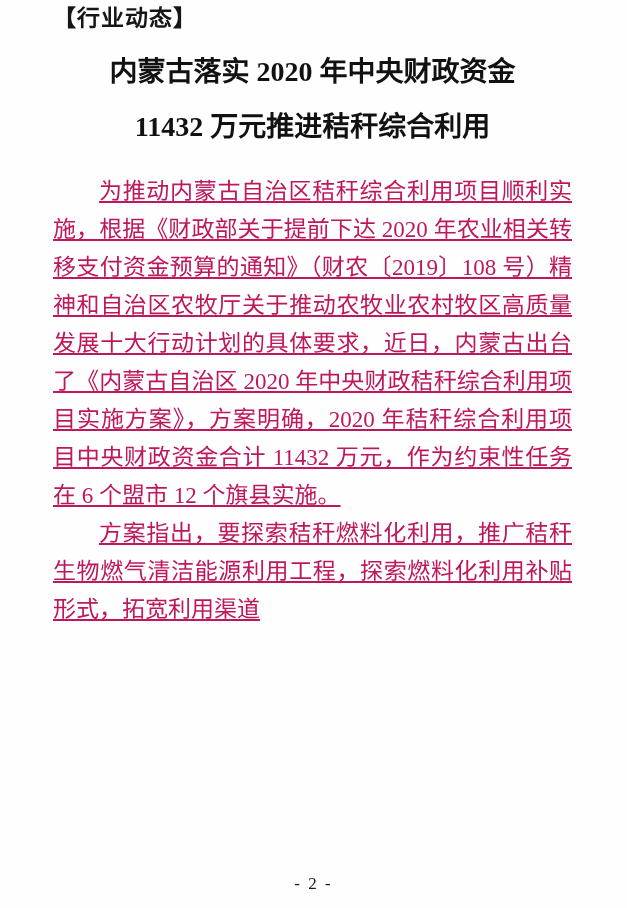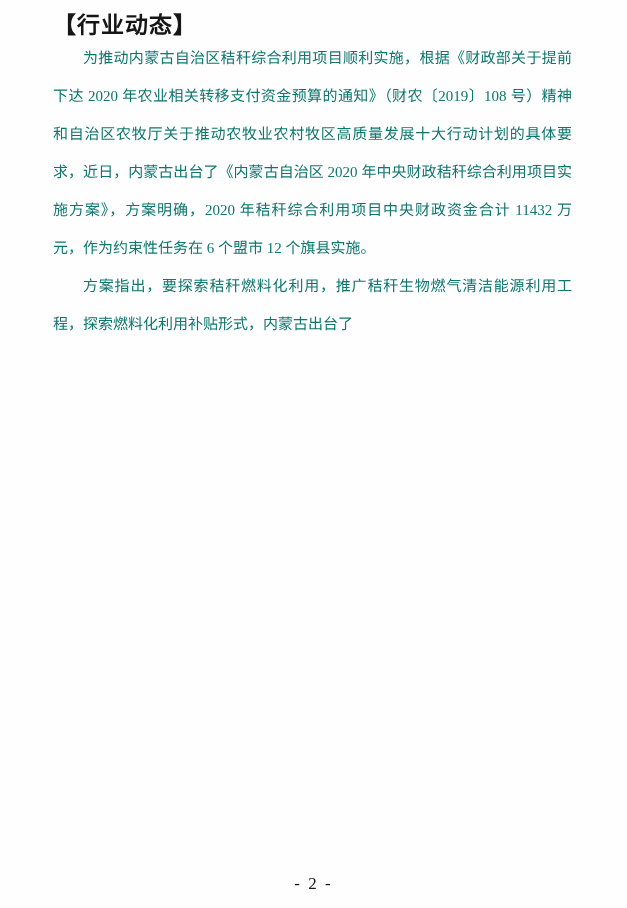--- a/index.html
+++ b/index.html
@@ -8,21 +8,21 @@
     background: #ffffff;
   }
   .page {
     position: relative;
     width: 627px;
     height: 908px;
     margin: 0;
     background: #fefefe;
     color: #1c1c1c;
     box-sizing: border-box;
-    padding: 11px 55px 0 53px;
+    padding: 4px 55px 0 53px;
     overflow: hidden;
     font-family: "Liberation Serif", "DejaVu Serif", serif;
   }
   .section-header {
     font-family: "Liberation Sans", "DejaVu Sans", sans-serif;
     font-weight: 700;
     font-size: 23px;
     line-height: 28px;
     letter-spacing: 1px;
     color: #161616;
@@ -34,24 +34,25 @@
     font-size: 28px;
     line-height: 55px;
     color: #111111;
   }
   .doc-title .title-line {
     display: block;
     white-space: nowrap;
   }
   .body-text {
     margin-top: 0;
-    font-size: 15px;
+    font-size: 23px;
     line-height: 38px;
     text-align: justify;
-    color: #0f766e;
+    color: #be185d;
+    text-decoration: underline;
   }
   .body-text p {
     margin: 0;
     text-indent: 2em;
   }
   .page-number {
     position: absolute;
     bottom: 14px;
     left: 0;
     width: 100%;
@@ -61,21 +62,25 @@
     color: #1a1a1a;
   }
 </style>
 </head>
 <body>
 
 <div class="page">
 
   <div class="section-header">【行业动态】</div>
 
+  <h1 class="doc-title">
+    <span class="title-line">内蒙古落实 2020 年中央财政资金</span>
+    <span class="title-line">11432 万元推进秸秆综合利用</span>
+  </h1>
 
   <div class="body-text">
     <p>为推动内蒙古自治区秸秆综合利用项目顺利实施，根据《财政部关于提前下达 2020 年农业相关转移支付资金预算的通知》（财农〔2019〕108 号）精神和自治区农牧厅关于推动农牧业农村牧区高质量发展十大行动计划的具体要求，近日，内蒙古出台了《内蒙古自治区 2020 年中央财政秸秆综合利用项目实施方案》，方案明确，2020 年秸秆综合利用项目中央财政资金合计 11432 万元，作为约束性任务在 6 个盟市 12 个旗县实施。</p>
-    <p>方案指出，要探索秸秆燃料化利用，推广秸秆生物燃气清洁能源利用工程，探索燃料化利用补贴形式，内蒙古出台了</p>
+    <p>方案指出，要探索秸秆燃料化利用，推广秸秆生物燃气清洁能源利用工程，探索燃料化利用补贴形式，拓宽利用渠道</p>
   </div>
 
   <div class="page-number">- 2 -</div>
 
 </div>
 
 </body></html>

